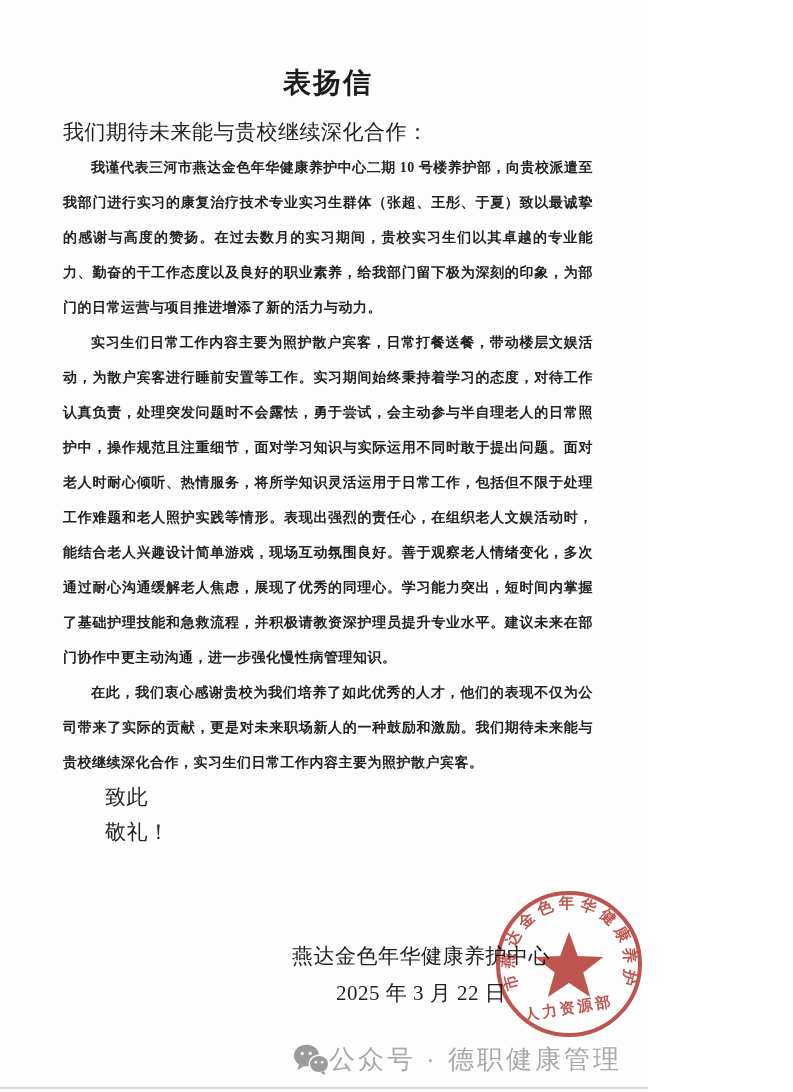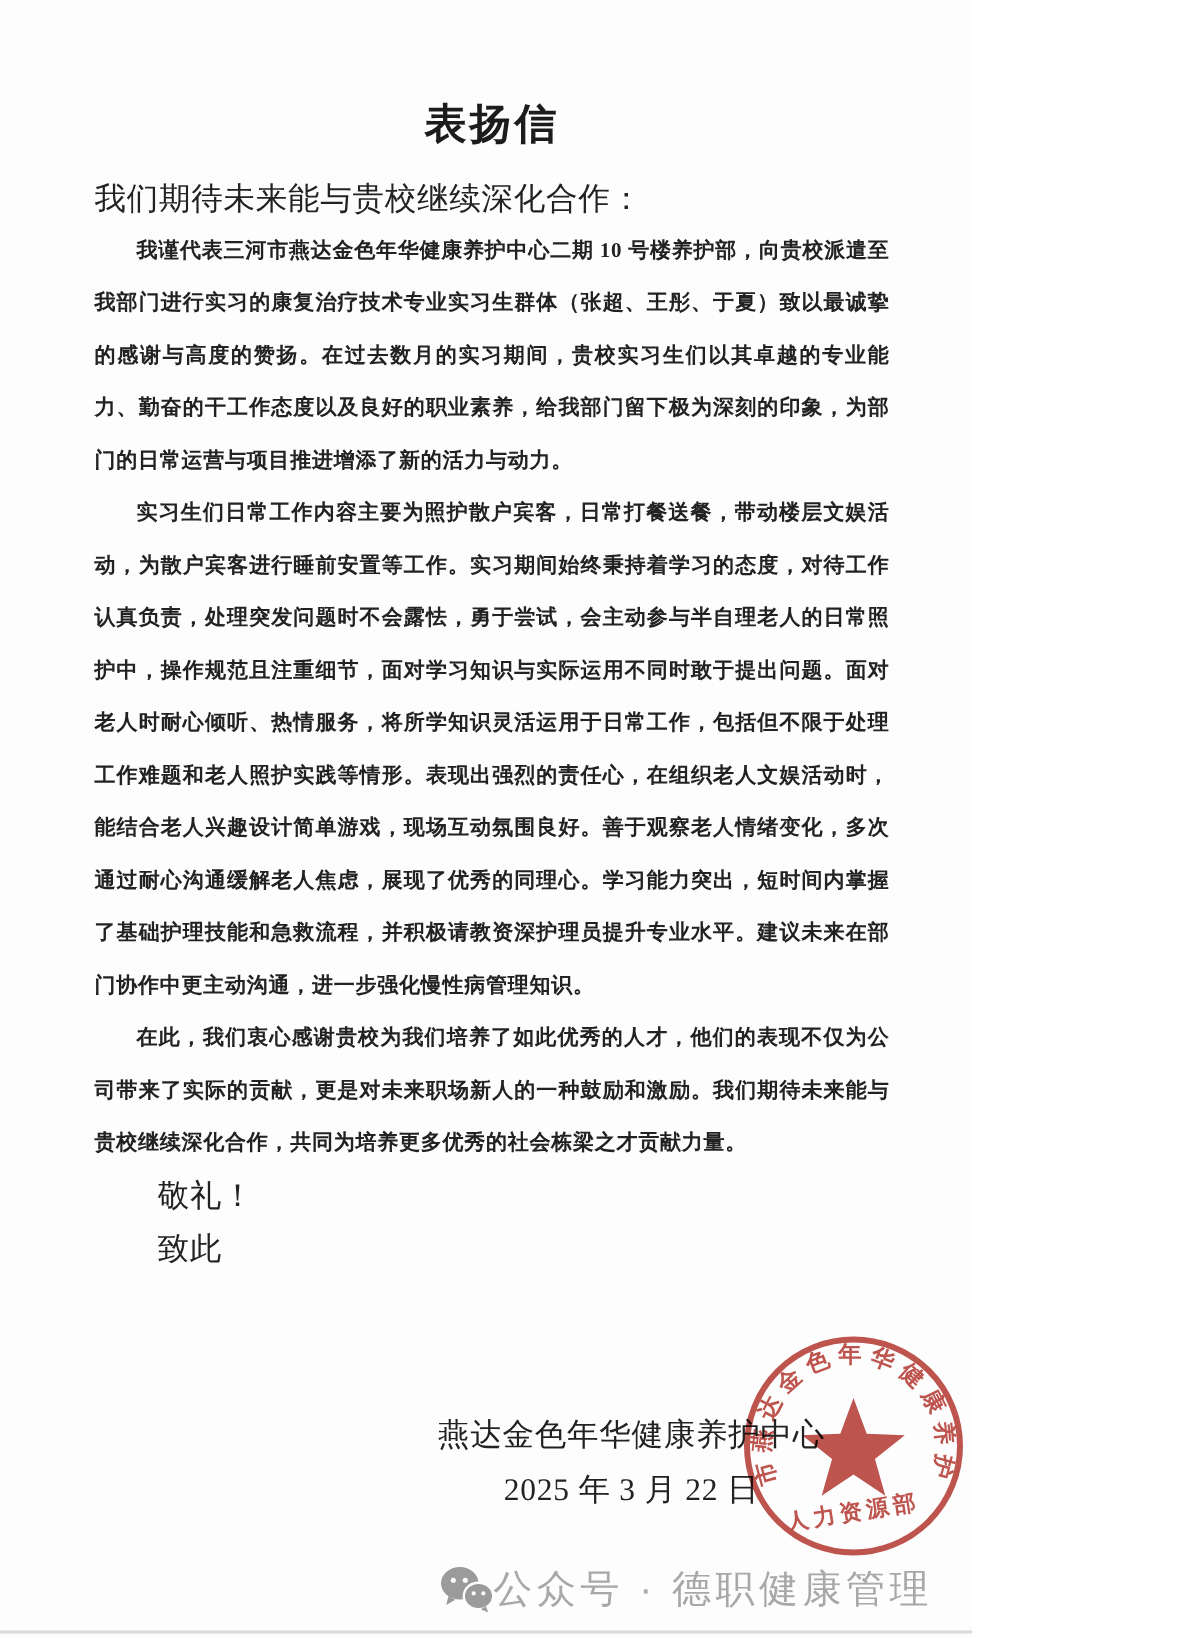--- a/index.html
+++ b/index.html
@@ -112,24 +112,24 @@
   <div class="scan-edge-right"></div>
   <div class="scan-edge-bottom"></div>
 
   <div class="letter">
     <h1 class="title">表扬信</h1>
 
     <div class="salutation">我们期待未来能与贵校继续深化合作：</div>
 
     <p class="body-para">我谨代表三河市燕达金色年华健康养护中心二期 10 号楼养护部，向贵校派遣至我部门进行实习的康复治疗技术专业实习生群体（张超、王彤、于夏）致以最诚挚的感谢与高度的赞扬。在过去数月的实习期间，贵校实习生们以其卓越的专业能力、勤奋的干工作态度以及良好的职业素养，给我部门留下极为深刻的印象，为部门的日常运营与项目推进增添了新的活力与动力。</p>
     <p class="body-para">实习生们日常工作内容主要为照护散户宾客，日常打餐送餐，带动楼层文娱活动，为散户宾客进行睡前安置等工作。实习期间始终秉持着学习的态度，对待工作认真负责，处理突发问题时不会露怯，勇于尝试，会主动参与半自理老人的日常照护中，操作规范且注重细节，面对学习知识与实际运用不同时敢于提出问题。面对老人时耐心倾听、热情服务，将所学知识灵活运用于日常工作，包括但不限于处理工作难题和老人照护实践等情形。表现出强烈的责任心，在组织老人文娱活动时，能结合老人兴趣设计简单游戏，现场互动氛围良好。善于观察老人情绪变化，多次通过耐心沟通缓解老人焦虑，展现了优秀的同理心。学习能力突出，短时间内掌握了基础护理技能和急救流程，并积极请教资深护理员提升专业水平。建议未来在部门协作中更主动沟通，进一步强化慢性病管理知识。</p>
-    <p class="body-para">在此，我们衷心感谢贵校为我们培养了如此优秀的人才，他们的表现不仅为公司带来了实际的贡献，更是对未来职场新人的一种鼓励和激励。我们期待未来能与贵校继续深化合作，共同为培养更多优秀的社会栋梁之才贡献力量。</p>
+    <p class="body-para">在此，我们衷心感谢贵校为我们培养了如此优秀的人才，他们的表现不仅为公司带来了实际的贡献，更是对未来职场新人的一种鼓励和激励。我们期待未来能与贵校继续深化合作，实习生们日常工作内容主要为照护散户宾客。</p>
 
+    <div class="closing-line">致此</div>
     <div class="closing-line">敬礼！</div>
-    <div class="closing-line">致此</div>
   </div>
 
   <div class="sig-block">
     <div>燕达金色年华健康养护中心</div>
     <div>2025 年 3 月 22 日</div>
   </div>
 
   <svg class="stamp" viewBox="0 0 148 148" xmlns="http://www.w3.org/2000/svg">
     <circle cx="74" cy="74" r="71" fill="none" stroke="#b5362f" stroke-width="4"></circle>
     <path id="stamp-arc" d="M 25.5 102 A 56 56 0 1 1 122.5 102" fill="none"></path>

